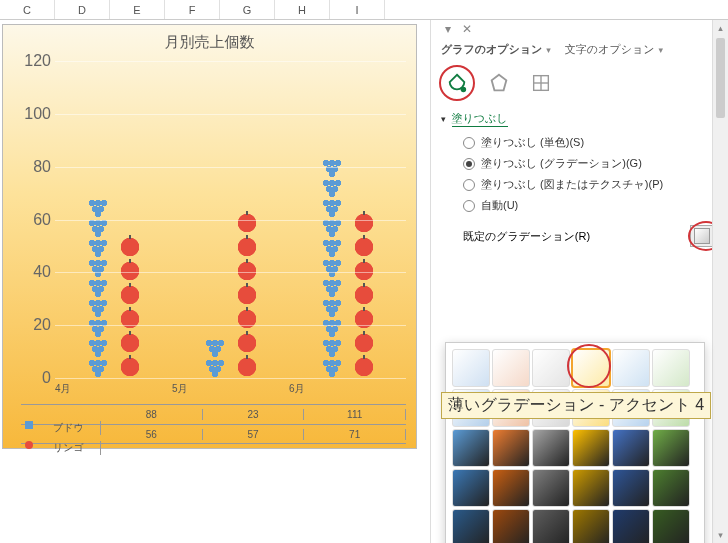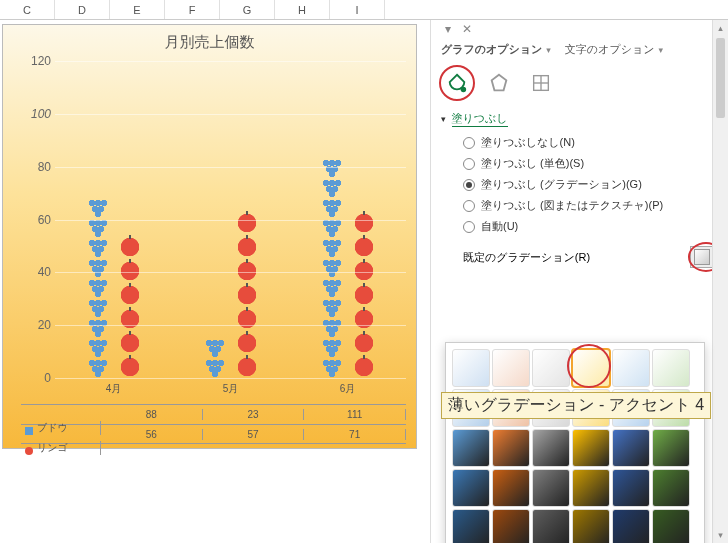--- a/index.html
+++ b/index.html
@@ -64,42 +64,41 @@
   .y-axis {
     position: absolute;
     left: 0;
     top: 0;
     bottom: 0;
     width: 28px;
   }
   .y-tick {
     position: absolute;
     right: 2px;
-    font-size: 12px;
+    font-size: 16px;
     color: #666;
     transform: translateY(-50%);
     text-align: right;
   }
   .grid-line {
     position: absolute;
     left: 30px;
     right: 0;
     height: 1px;
     background: rgba(255,255,255,0.5);
   }
   .categories {
     position: absolute;
     left: 30px;
     right: 0;
     bottom: -18px;
     display: flex;
   }
   .cat {
     flex: 1;
-    text-align: center;
     font-size: 10px;
     color: #555;
   }
   .bars-area {
     position: absolute;
     left: 30px;
     right: 0;
     top: 0;
     bottom: 0;
     display: flex;
@@ -165,22 +164,22 @@
   .data-row {
     display: flex;
     align-items: center;
     border-top: 1px solid #999;
     height: 20px;
   }
   .data-row:last-child { border-bottom: 1px solid #999; }
   .legend-cell {
     width: 80px;
     display: flex;
-    align-items: flex-end;
-    gap: 4px;
+    align-items: flex-start;
+    gap: 20px;
     border-right: 1px solid #999;
     padding-left: 4px;
     margin-top: 27px;
   }
   .legend-dot {
     width: 8px;
     height: 8px;
   }
   .legend-dot.grape { background: #5b9bd5; }
   .legend-dot.apple { background: #e74c3c; border-radius: 50%; }
@@ -422,21 +421,21 @@
     <div class="chart-box">
       <div class="chart-title">月別売上個数</div>
 
       <div class="plot-area" id="plot-area">
         <div class="y-axis" id="y-axis">
             <div class="y-tick" style="top: 100%;">0</div>
             <div class="y-tick" style="top: 83.3333%;">20</div>
             <div class="y-tick" style="top: 66.6667%;">40</div>
             <div class="y-tick" style="top: 50%;">60</div>
             <div class="y-tick" style="top: 33.3333%;">80</div>
-            <div class="y-tick" style="top: 16.6667%; font-style: italic;">100</div>
+            <div class="y-tick" style="top: 16.6667%;">100</div>
             <div class="y-tick" style="top: 0%;">120</div>
           </div>
         <div class="bars-area" id="bars-area">
             <div class="cat-group">
               <div class="stack">
                 <div class="grape-unit"></div>
                 <div class="grape-unit"></div>
                 <div class="grape-unit"></div>
                 <div class="grape-unit"></div>
                 <div class="grape-unit"></div>
@@ -567,24 +566,20 @@
           </svg>
       </div>
     </div>
 
     <div class="section-header">
       <span class="caret">▾</span>
       <span class="title-green">塗りつぶし</span>
     </div>
 
     <div class="radio-list" id="radio-list">
-        <div class="radio-item">
-          <span class="radio"></span>
-          <span>塗りつぶしなし(N)</span>
-        </div>
         <div class="radio-item">
           <span class="radio"></span>
           <span>塗りつぶし (単色)(S)</span>
         </div>
         <div class="radio-item">
           <span class="radio selected"></span>
           <span>塗りつぶし (グラデーション)(G)</span>
         </div>
         <div class="radio-item">
           <span class="radio"></span>

